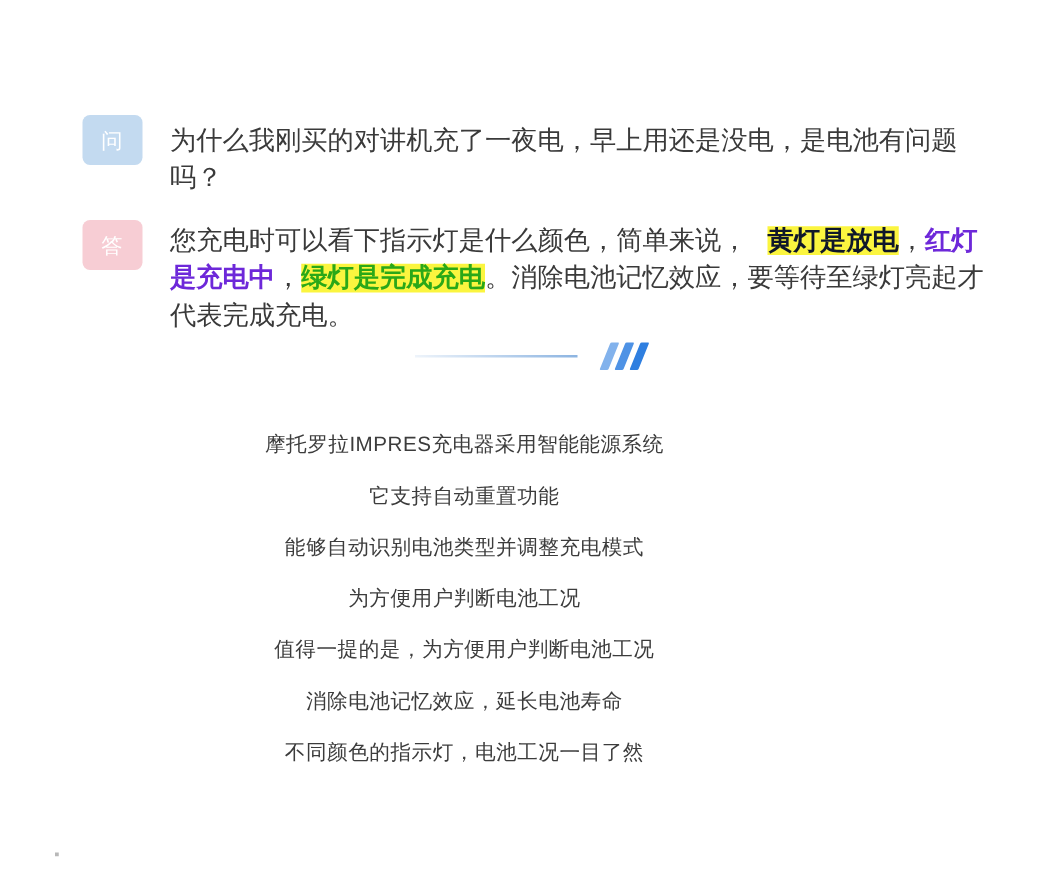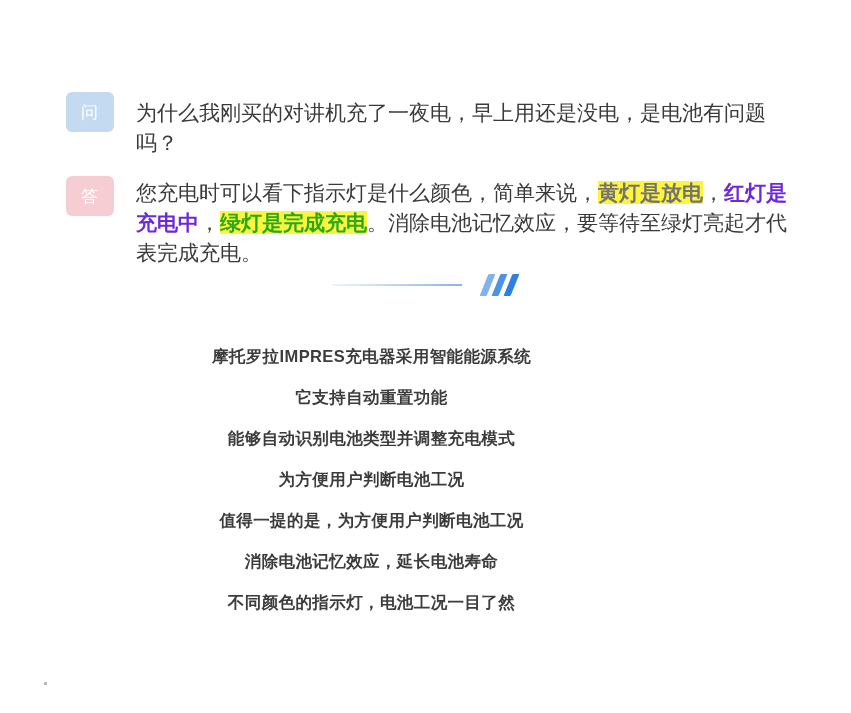--- a/index.html
+++ b/index.html
@@ -62,21 +62,22 @@
     padding-top: 6px;
   }
 
   .qa-text-a {
     padding-top: 2px;
   }
 
   .hl-yellow {
     background: #fbf53f;
     font-weight: bold;
-    color: #737373;
+    color: #0f172a;
+    margin-left: 16px;
   }
 
   .hl-red {
     color: #6d28d9;
     font-weight: bold;
   }
 
   .hl-green {
     background: #fbf53f;
     color: #2aa818;
@@ -120,21 +121,20 @@
   .slash.s2 { opacity: 0.85; }
   .slash.s3 { opacity: 0.6; }
 
   
   .lines {
     position: absolute;
     top: 336px;
     left: 0;
     width: 743px;
     text-align: center;
-    font-weight: bold;
   }
 
   .line {
     font-size: 16.5px;
     line-height: 41px;
     color: #3c3c3c;
     letter-spacing: 0.4px;
   }
 
   .corner-dot {

